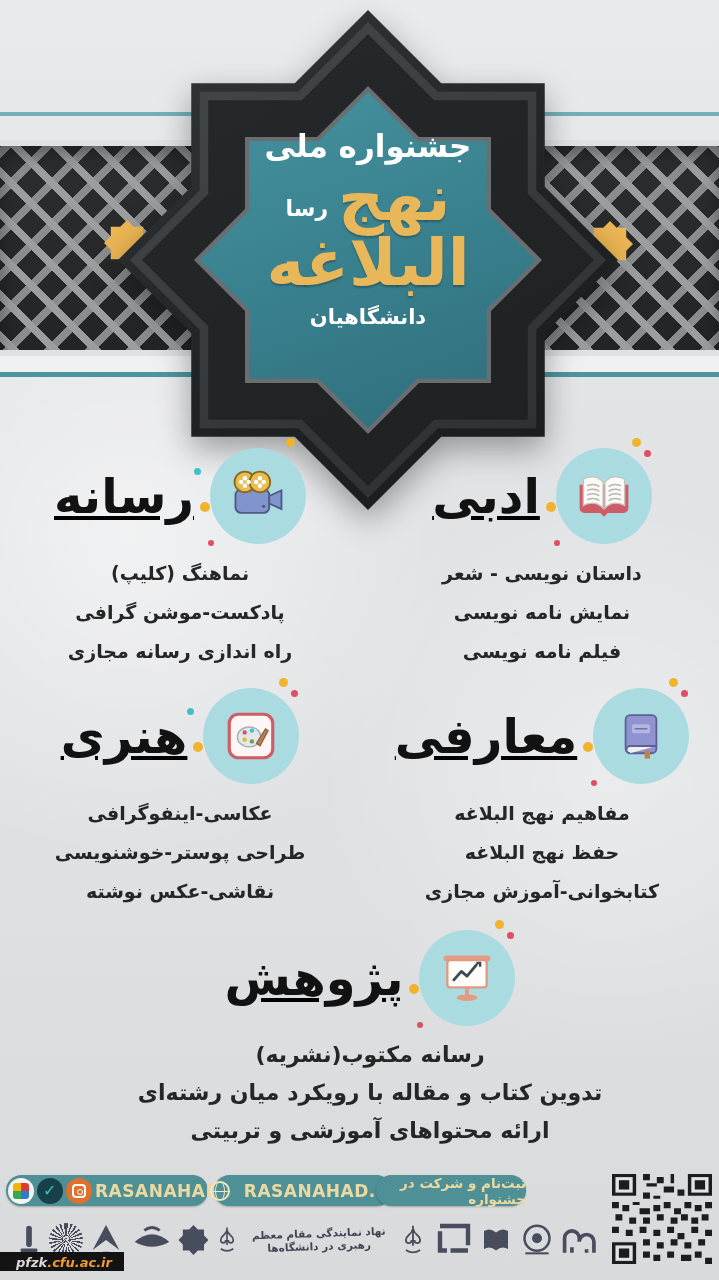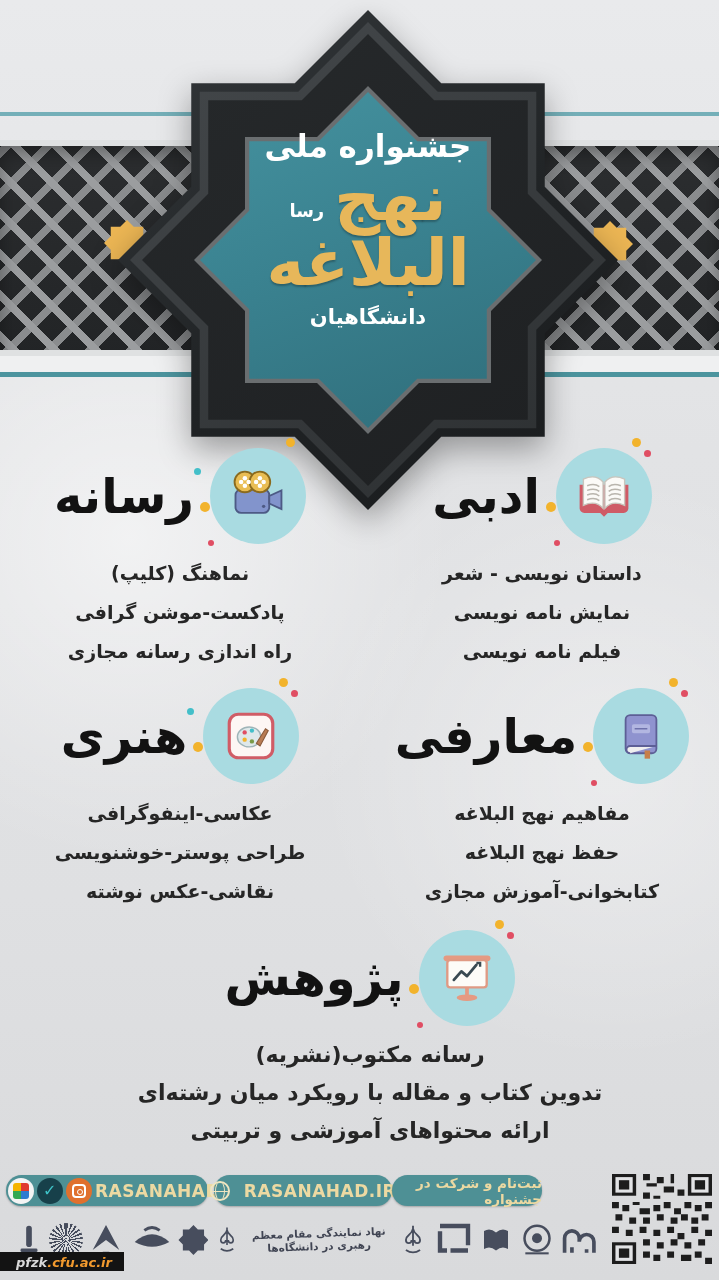--- a/index.html
+++ b/index.html
@@ -38,26 +38,26 @@
   .s1{inset:0;background:linear-gradient(150deg,#34383b 0%,#202325 55%,#191b1d 100%);}
   .s2{inset:12px;background:linear-gradient(150deg,#45494c,#2b2e30);}
   .s3{inset:24px;background:linear-gradient(150deg,#26292b,#1e2022);}
   .s4{inset:76px;background:#6a6e70;}
   .s5{inset:82px;background:linear-gradient(160deg,#45929f 0%,#3a8290 45%,#2f6d7a 100%);}
   .badge-text{position:absolute;left:50%;top:118px;transform:translateX(-50%);width:300px;text-align:center;color:#fff;}
   .bt-line1{font-size:31px;font-weight:900;letter-spacing:1px;}
   .bt-row{display:flex;justify-content:center;align-items:flex-end;gap:10px;margin-top:2px;}
   .bt-gold-big{color:var(--gold);font-size:64px;font-weight:900;line-height:1.02;
     text-shadow:0 2px 2px rgba(0,0,0,.25);}
-  .bt-small{color:#fff;font-size:18px;font-weight:700;padding-bottom:10px;text-align:center;}
+  .bt-small{color:#fff;font-size:22px;font-weight:700;padding-bottom:10px;text-align:center;}
   .bt-line4{font-size:21px;font-weight:700;margin-top:8px;letter-spacing:1px;}
 
   
   .sec{position:absolute;text-align:center;z-index:6;}
-  .sec-head{display:flex;justify-content:center;align-items:center;gap:16px;}
+  .sec-head{display:flex;justify-content:center;align-items:center;gap:16px;text-decoration:underline;}
   .sec-title{font-size:48px;font-weight:900;color:#121212;letter-spacing:-1px;}
   .icon-wrap{position:relative;width:96px;height:96px;flex:0 0 96px;}
   .icon-circle{width:96px;height:96px;border-radius:50%;background:var(--circle);
     display:flex;align-items:center;justify-content:center;}
   .dot{position:absolute;border-radius:50%;}
   .d1{width:10px;height:10px;background:#F2B32C;left:-10px;top:54px;}
   .d2{width:7px;height:7px;background:#E04E63;left:88px;top:2px;}
   .d3{width:9px;height:9px;background:#F2B32C;left:76px;top:-10px;}
   .d4{width:6px;height:6px;background:#E04E63;left:-2px;top:92px;}
   .d5{width:7px;height:7px;background:#43bfc9;left:-16px;top:20px;}
@@ -68,21 +68,21 @@
   #sec-honari{left:0;top:688px;width:360px;}
   #sec-pajouhesh{left:108px;top:930px;width:524px;}
   #sec-pajouhesh .sec-items{font-size:22px;line-height:38px;}
 
   
   .pill{position:absolute;top:1175px;height:31px;background:var(--pill);border-radius:16px;
     display:flex;align-items:center;color:var(--goldtxt);box-shadow:0 1px 2px rgba(0,0,0,.25);}
   .pill-latin{direction:ltr;font-weight:700;letter-spacing:.5px;font-size:17px;}
   #pill-social{left:6px;width:202px;padding:0 8px 0 2px;gap:3px;}
   #pill-site{left:214px;width:178px;justify-content:center;gap:14px;}
-  #pill-register{left:392px;width:150px;justify-content:center;font-size:13.5px;font-weight:700;}
+  #pill-register{left:376px;width:150px;justify-content:center;font-size:13.5px;font-weight:700;}
   .soc{width:26px;height:26px;border-radius:50%;flex:0 0 26px;display:flex;align-items:center;justify-content:center;}
   .soc-cube{background:#f4f4f4;}
   .soc-cube i{display:block;width:16px;height:16px;border-radius:3px;
     background:conic-gradient(#e0392f 0 90deg,#2e7bd0 90deg 180deg,#34a853 180deg 270deg,#f4b400 270deg 360deg);}
   .soc-check{background:#17404a;color:#3fc4c9;font-size:16px;font-weight:900;}
   .soc-insta{background:#e0702d;position:relative;}
   .soc-insta i{display:block;width:14px;height:14px;border:2px solid #fff;border-radius:4px;position:relative;}
   .soc-insta i::after{content:"";position:absolute;left:3px;top:3px;width:4px;height:4px;border:1.5px solid #fff;border-radius:50%;}
   .globe{width:20px;height:20px;border:2px solid #f0e6c0;border-radius:50%;position:relative;overflow:hidden;flex:0 0 20px;}
   .globe::before{content:"";position:absolute;left:50%;top:-2px;bottom:-2px;width:8px;margin-left:-5px;

